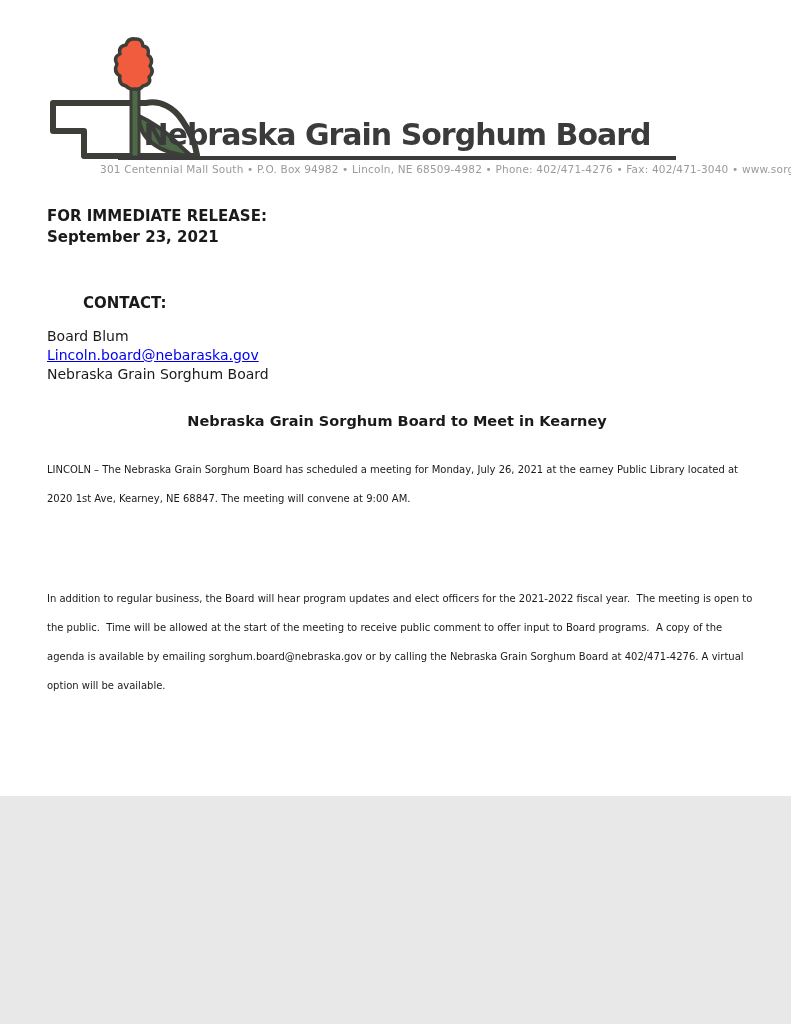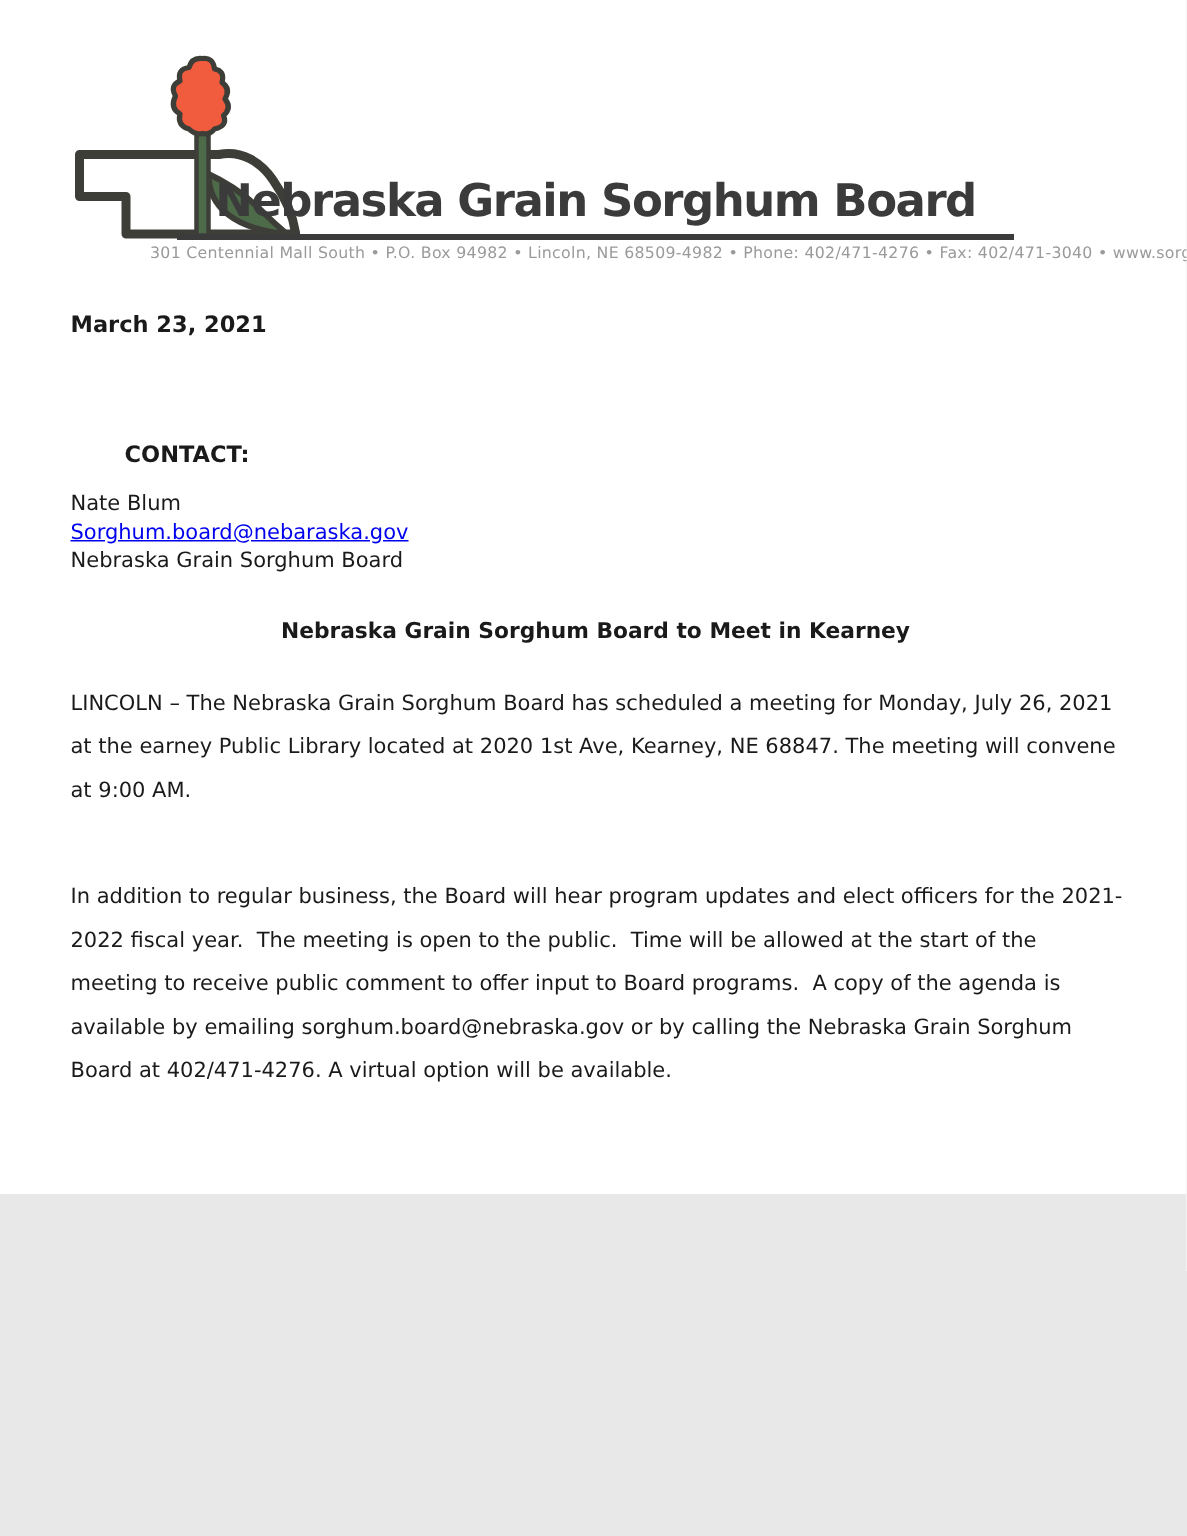--- a/index.html
+++ b/index.html
@@ -24,21 +24,21 @@
   .brand-address{
     position:absolute;left:100px;top:163px;width:594px;text-align:center;
     font-size:10.5px;color:#9a9a9a;letter-spacing:0.2px;white-space:nowrap;
   }
   
   .release-block{position:absolute;left:47px;top:206px;font-size:15px;font-weight:bold;line-height:21px;}
   .contact-label{position:absolute;left:47px;top:294px;font-size:15px;font-weight:bold;margin-left:36px;}
   .contact-block{position:absolute;left:47px;top:327px;font-size:14px;line-height:18.8px;}
   .email-link{color:#0000ee;text-decoration:underline;cursor:pointer;}
   .headline{position:absolute;left:47px;top:413px;width:700px;text-align:center;font-size:14.5px;font-weight:bold;}
-  .para{position:absolute;left:47px;width:706px;font-size:14px;line-height:29px;white-space:pre-wrap;}
+  .para{position:absolute;left:47px;width:706px;font-size:10px;line-height:29px;white-space:pre-wrap;}
   .para1{top:455px;}
   .para2{top:584px;}
   .para3{top:715px;}
   .end-mark{position:absolute;left:47px;top:818px;width:700px;text-align:center;font-size:14px;letter-spacing:4px;color:#222;}
 </style>
 </head>
 <body>
 
 <div class="page">
 
@@ -55,27 +55,28 @@
     </svg>
   </div>
 
   <div class="brand-block">
     <span class="brand-title">Nebraska Grain Sorghum Board</span>
   </div>
   <div class="brand-underline"></div>
   <div class="brand-address">301 Centennial Mall South • P.O. Box 94982 • Lincoln, NE 68509-4982 • Phone: 402/471-4276 • Fax: 402/471-3040 • www.sorghum.state.ne.us</div>
 
   <div class="release-block">
-    <div>March 23, 2021</div>
+    <div>FOR IMMEDIATE RELEASE:</div>
+    <div>September 23, 2021</div>
   </div>
 
   <div class="contact-label">CONTACT:</div>
   <div class="contact-block">
-    <div>Nate Blum</div>
-    <div><a class="email-link">Sorghum.board@nebaraska.gov</a></div>
+    <div>Board Blum</div>
+    <div><a class="email-link">Lincoln.board@nebaraska.gov</a></div>
     <div>Nebraska Grain Sorghum Board</div>
   </div>
 
   <div class="headline">Nebraska Grain Sorghum Board to Meet in Kearney</div>
 
   <div class="para para1">LINCOLN – The Nebraska Grain Sorghum Board has scheduled a meeting for Monday, July 26, 2021 at the earney Public Library located at 2020 1st Ave, Kearney, NE 68847. The meeting will convene at 9:00 AM.</div>
   <div class="para para2">In addition to regular business, the Board will hear program updates and elect officers for the 2021-2022 fiscal year.  The meeting is open to the public.  Time will be allowed at the start of the meeting to receive public comment to offer input to Board programs.  A copy of the agenda is available by emailing sorghum.board@nebraska.gov or by calling the Nebraska Grain Sorghum Board at 402/471-4276. A virtual option will be available.</div>
 
   <div class="end-mark">###</div>
 

